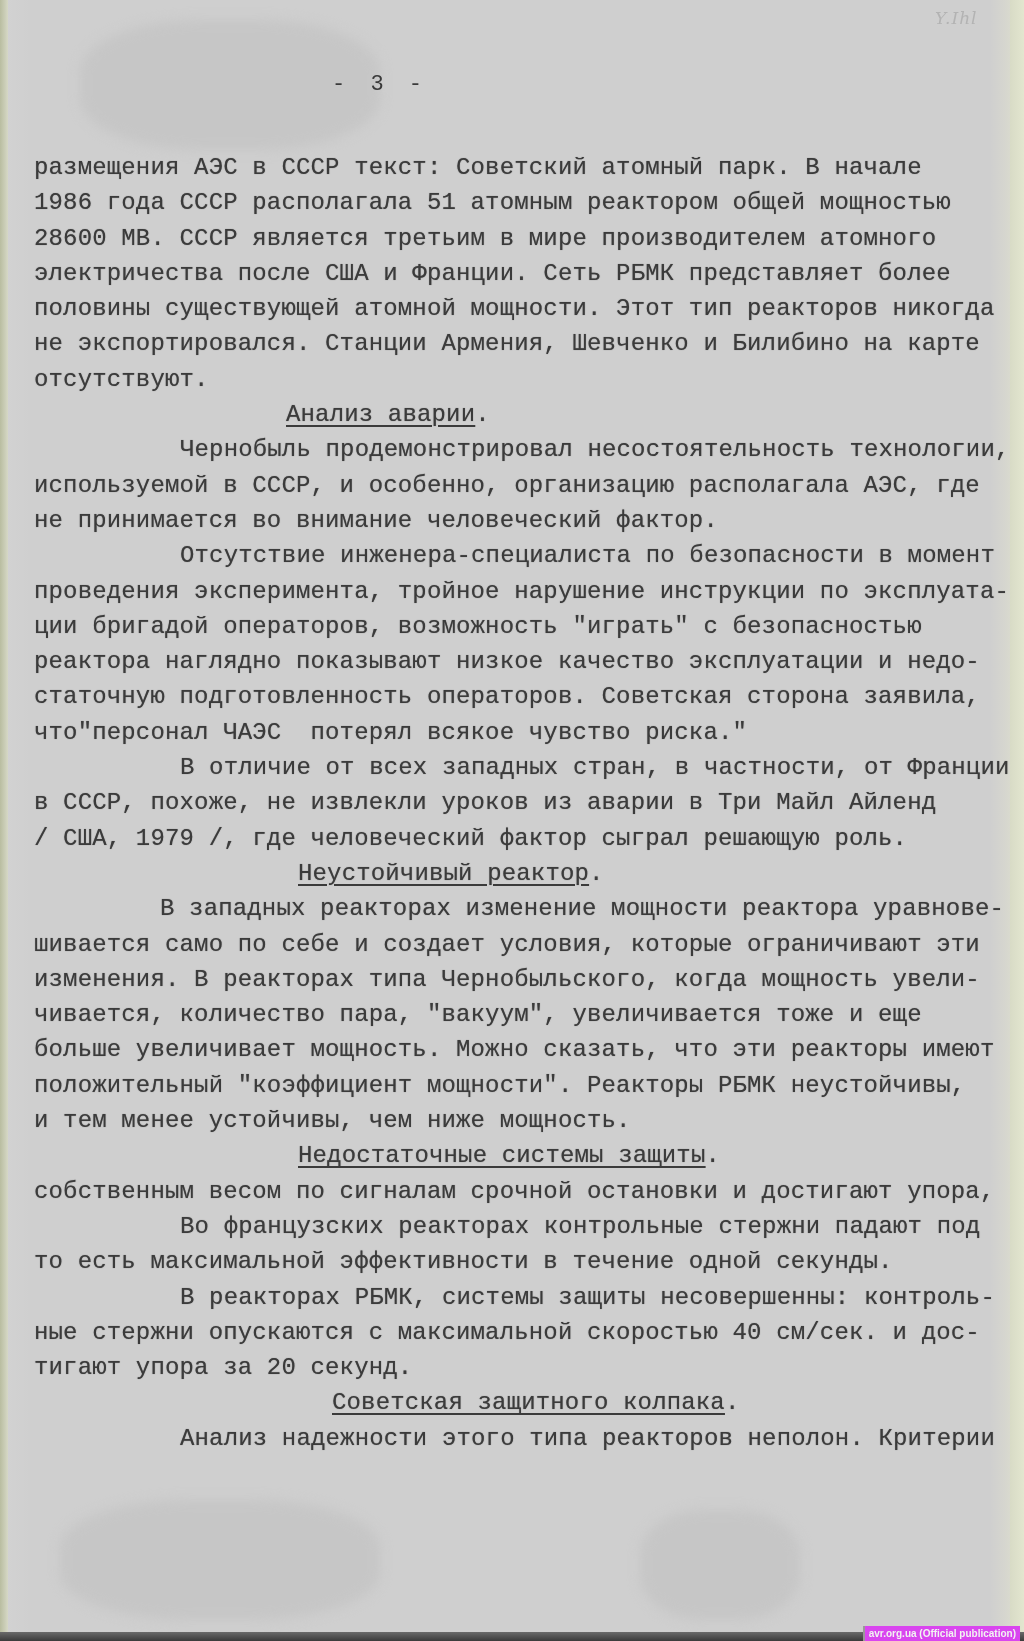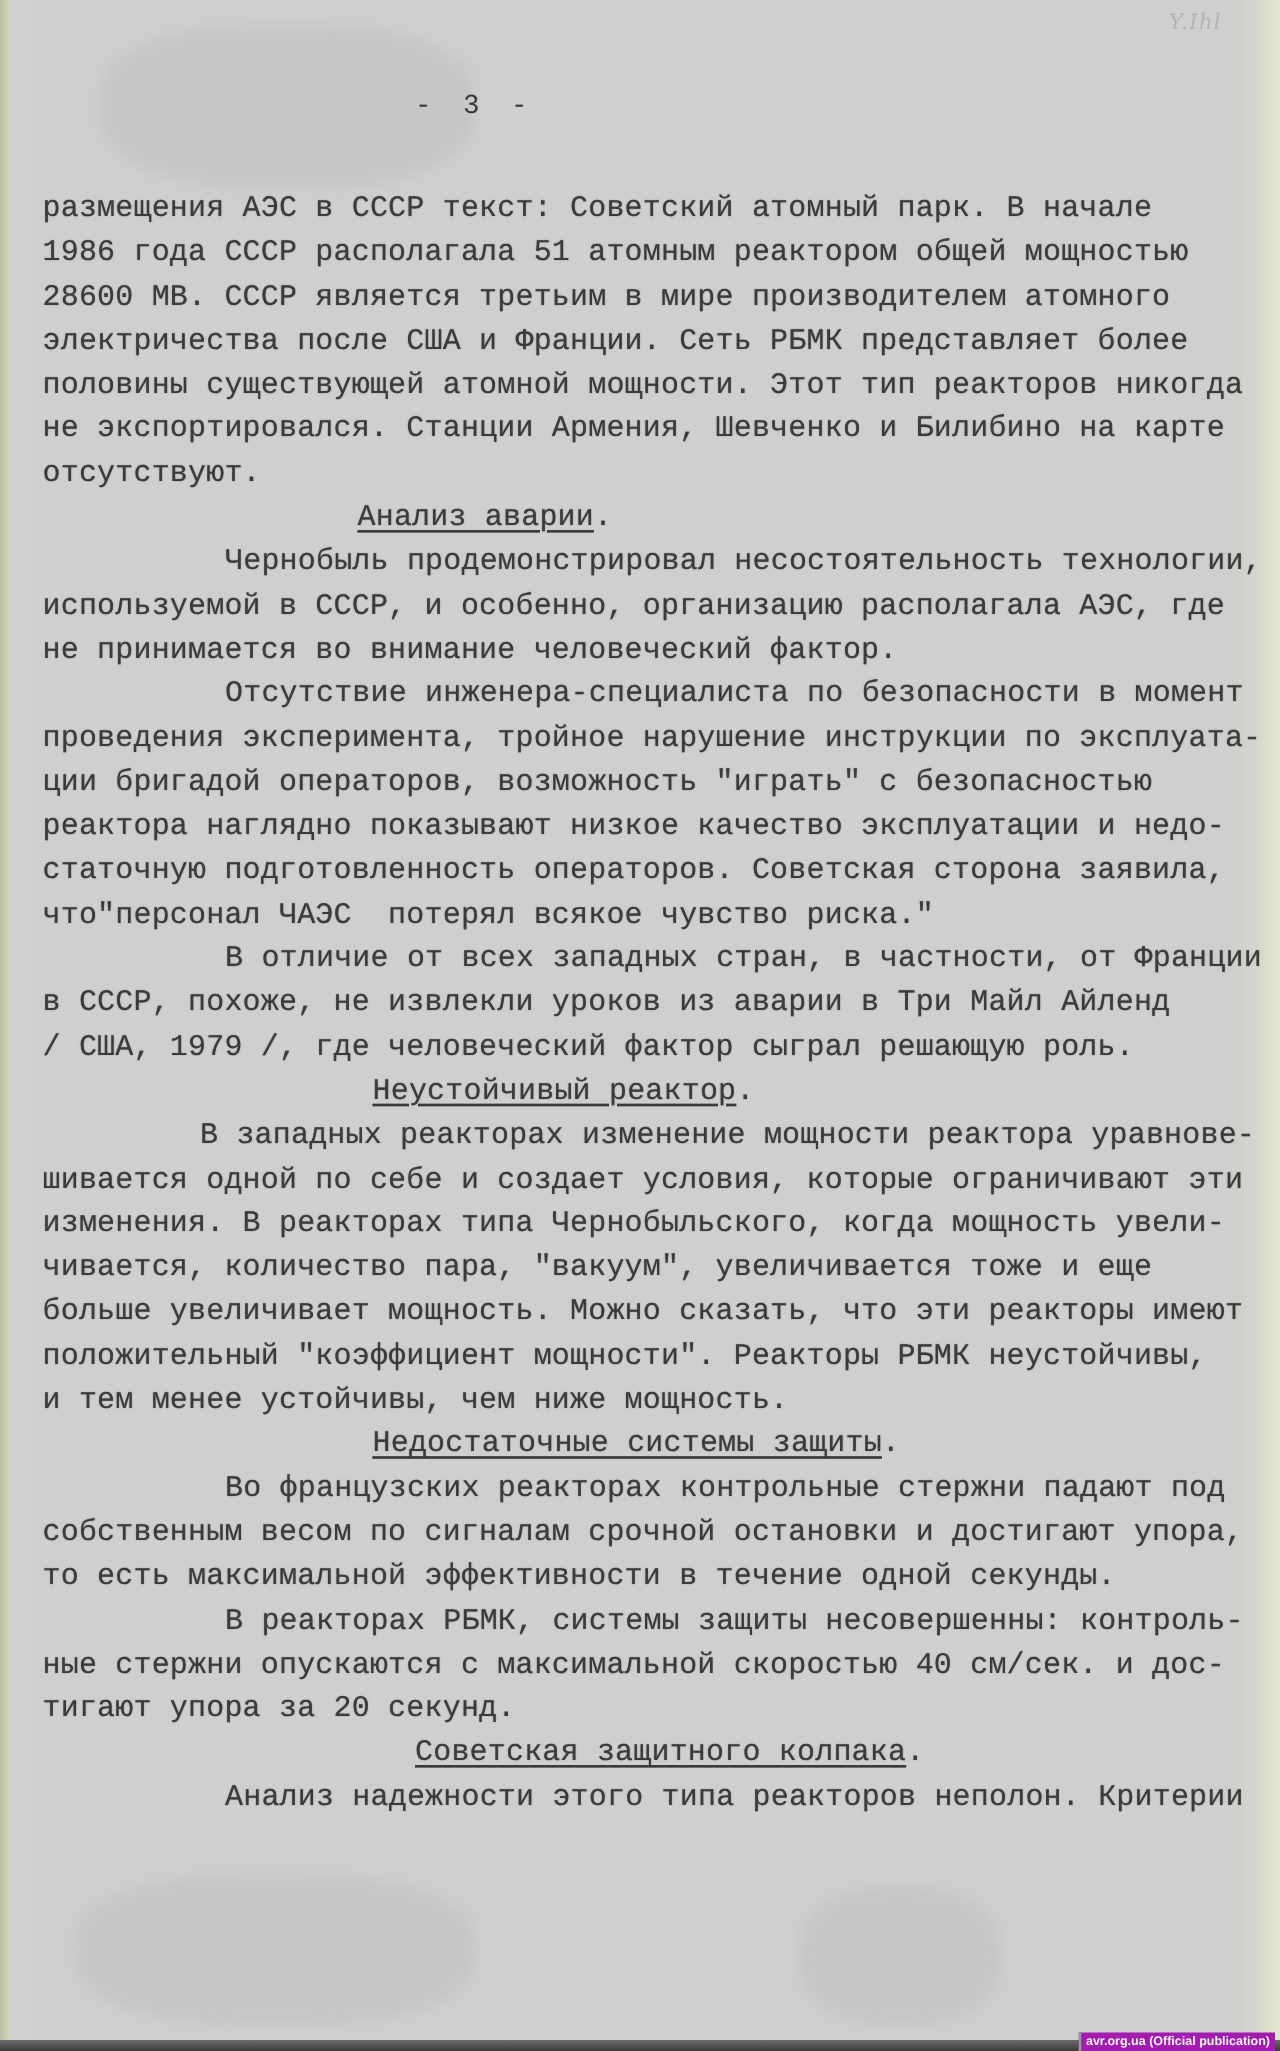--- a/index.html
+++ b/index.html
@@ -89,21 +89,21 @@
       width: 1024px;
       height: 9px;
       background: linear-gradient(180deg, #6a6a6a, #3a3a3a);
     }
     .credit {
       position: absolute;
       right: 4px;
       top: 1626px;
       height: 15px;
       padding: 0 4px;
-      background: #a21caf;
+      background: #d946ef;
       color: #f2f2f2;
       font-family: "Liberation Sans", "DejaVu Sans", sans-serif;
       font-weight: bold;
       font-size: 10px;
       line-height: 15px;
       border-left: 2px solid #999;
     }
   </style>
 </head>
 <body>
@@ -136,29 +136,29 @@
       <div class="line">проведения эксперимента, тройное нарушение инструкции по эксплуата-</div>
       <div class="line">ции бригадой операторов, возможность "играть" с безопасностью</div>
       <div class="line">реактора наглядно показывают низкое качество эксплуатации и недо-</div>
       <div class="line">статочную подготовленность операторов. Советская сторона заявила,</div>
       <div class="line">что"персонал ЧАЭС  потерял всякое чувство риска."</div>
       <div class="line" style="padding-left: 146px;">В отличие от всех западных стран, в частности, от Франции</div>
       <div class="line">в СССР, похоже, не извлекли уроков из аварии в Три Майл Айленд</div>
       <div class="line">/ США, 1979 /, где человеческий фактор сыграл решающую роль.</div>
       <div class="line heading" style="padding-left: 264px;"><span class="u">Неустойчивый реактор</span><span>.</span></div>
       <div class="line" style="padding-left: 126px;">В западных реакторах изменение мощности реактора уравнове-</div>
-      <div class="line">шивается одной по себе и создает условия, которые ограничивают эти</div>
+      <div class="line">шивается само по себе и создает условия, которые ограничивают эти</div>
       <div class="line">изменения. В реакторах типа Чернобыльского, когда мощность увели-</div>
       <div class="line">чивается, количество пара, "вакуум", увеличивается тоже и еще</div>
       <div class="line">больше увеличивает мощность. Можно сказать, что эти реакторы имеют</div>
       <div class="line">положительный "коэффициент мощности". Реакторы РБМК неустойчивы,</div>
       <div class="line">и тем менее устойчивы, чем ниже мощность.</div>
       <div class="line heading" style="padding-left: 264px;"><span class="u">Недостаточные системы защиты</span><span>.</span></div>
+      <div class="line">собственным весом по сигналам срочной остановки и достигают упора,</div>
       <div class="line" style="padding-left: 146px;">Во французских реакторах контрольные стержни падают под</div>
-      <div class="line">собственным весом по сигналам срочной остановки и достигают упора,</div>
       <div class="line">то есть максимальной эффективности в течение одной секунды.</div>
       <div class="line" style="padding-left: 146px;">В реакторах РБМК, системы защиты несовершенны: контроль-</div>
       <div class="line">ные стержни опускаются с максимальной скоростью 40 см/сек. и дос-</div>
       <div class="line">тигают упора за 20 секунд.</div>
       <div class="line heading" style="padding-left: 298px;"><span class="u">Советская защитного колпака</span><span>.</span></div>
       <div class="line" style="padding-left: 146px;">Анализ надежности этого типа реакторов неполон. Критерии</div>
     </div>
 </div>
 
 <div class="footer-bar"></div>

